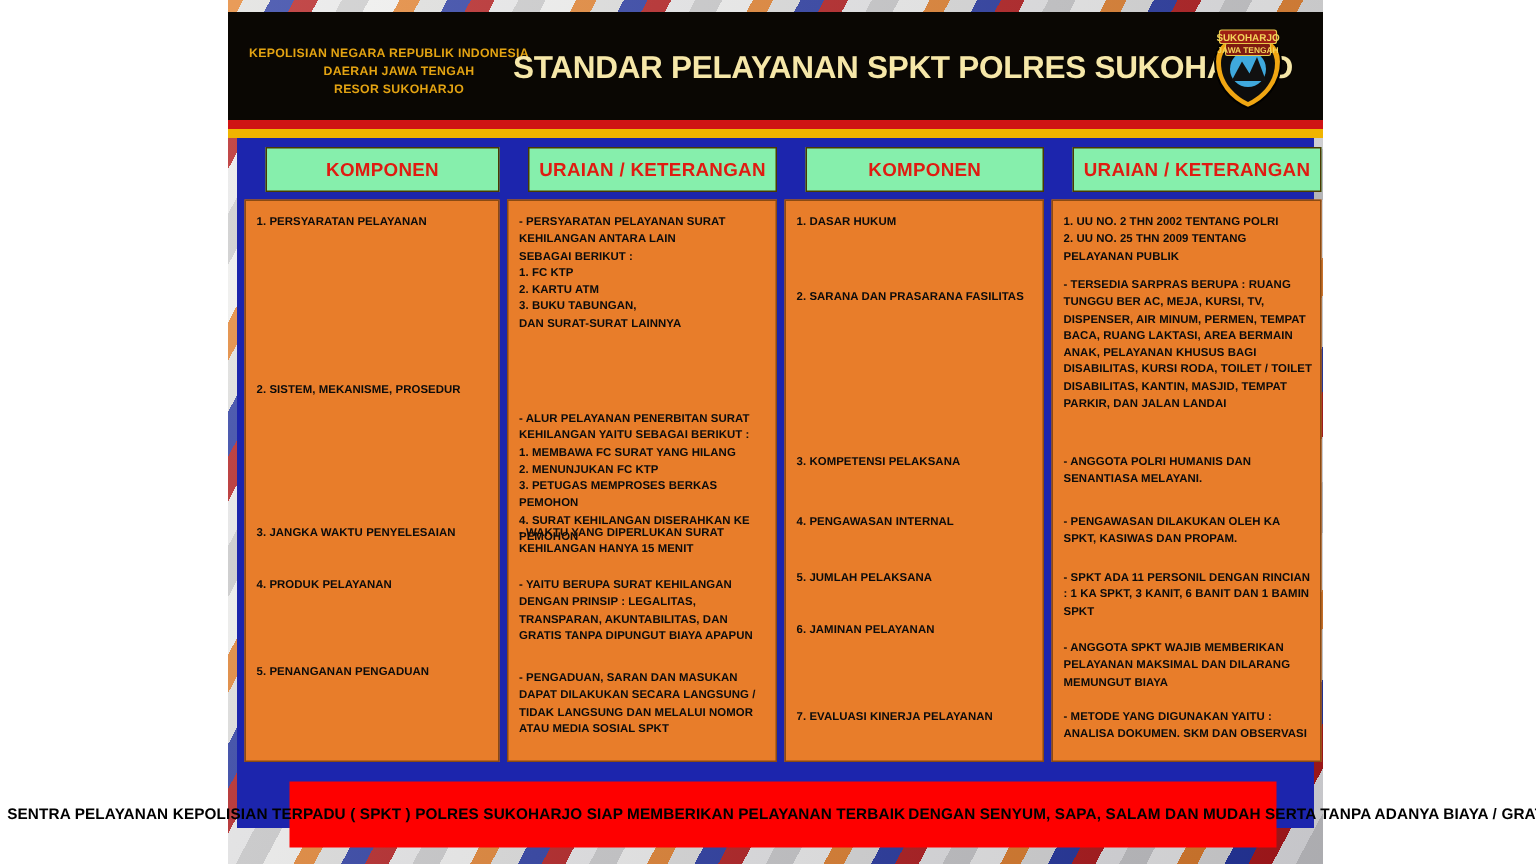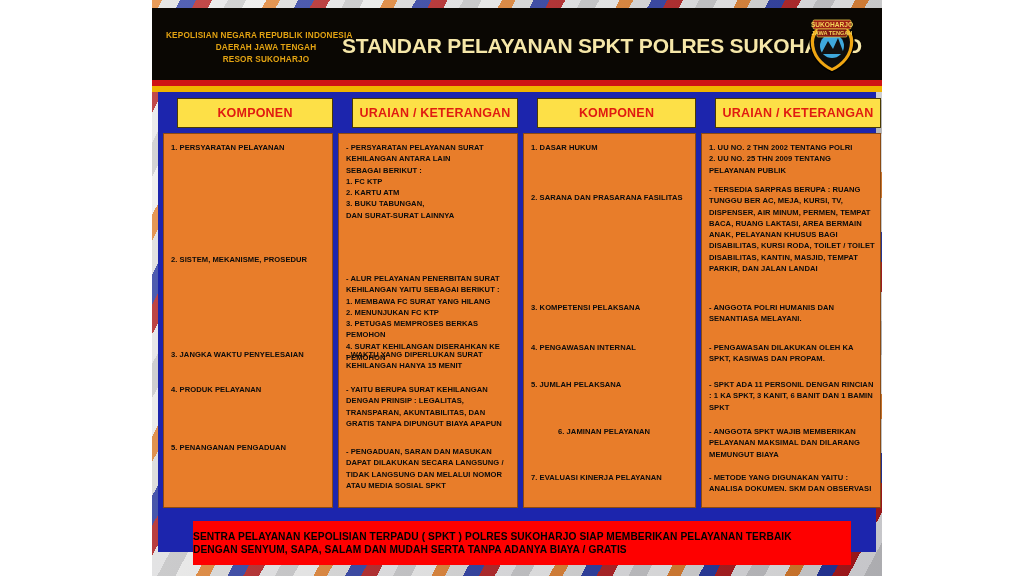--- a/index.html
+++ b/index.html
@@ -123,21 +123,21 @@
     left: 163px; top: 98px;
     width: 708px; height: 410px;
     display: grid;
     grid-template-columns: 170px 180px 173px 180px;
     column-gap: 5px;
     grid-template-rows: 30px 1fr;
     row-gap: 5px;
   }
 
   .colhead {
-    background: #fde047;
+    background: #86efac;
     border: 1px solid #4a3a00;
     color: #e01b11;
     font-size: 12.5px;
     font-weight: bold;
     display: flex;
     align-items: center;
     justify-content: center;
     letter-spacing: 0.2px;
     white-space: nowrap;
     margin-left: 14px;
@@ -162,22 +162,22 @@
     white-space: pre-line;
   }
 
   
   .footer {
     position: absolute;
     left: 193px; top: 521px;
     width: 658px; height: 44px;
     background: #fe0000;
     display: flex;
-    flex-direction: column;
-    align-items: flex-start;
+    flex-direction: row;
+    align-items: center;
     justify-content: center;
     gap: 2px;
   }
   .footer-line {
     color: #000000;
     font-size: 10.2px;
     font-weight: bold;
     letter-spacing: 0.1px;
     white-space: nowrap;
     text-align: center;
@@ -259,21 +259,21 @@
 TIDAK LANGSUNG DAN MELALUI NOMOR
 ATAU MEDIA SOSIAL SPKT</div>
     </div>
 
     <div class="cell">
       <div class="entry" style="top: 8px;">1. DASAR HUKUM</div>
       <div class="entry" style="top: 58px;">2. SARANA DAN PRASARANA FASILITAS</div>
       <div class="entry" style="top: 168px;">3. KOMPETENSI PELAKSANA</div>
       <div class="entry" style="top: 208px;">4. PENGAWASAN INTERNAL</div>
       <div class="entry" style="top: 245px;">5. JUMLAH PELAKSANA</div>
-      <div class="entry" style="top: 292px; margin-left: 27px;">6. JAMINAN PELAYANAN</div>
+      <div class="entry" style="top: 280px;">6. JAMINAN PELAYANAN</div>
       <div class="entry" style="top: 338px;">7. EVALUASI KINERJA PELAYANAN</div>
     </div>
 
     <div class="cell">
       <div class="entry" style="top: 8px;">1. UU NO. 2 THN 2002 TENTANG POLRI
 2. UU NO. 25 THN 2009 TENTANG
 PELAYANAN PUBLIK</div>
       <div class="entry" style="top: 50px;">- TERSEDIA SARPRAS BERUPA : RUANG
 TUNGGU BER AC, MEJA, KURSI, TV,
 DISPENSER, AIR MINUM, PERMEN, TEMPAT

